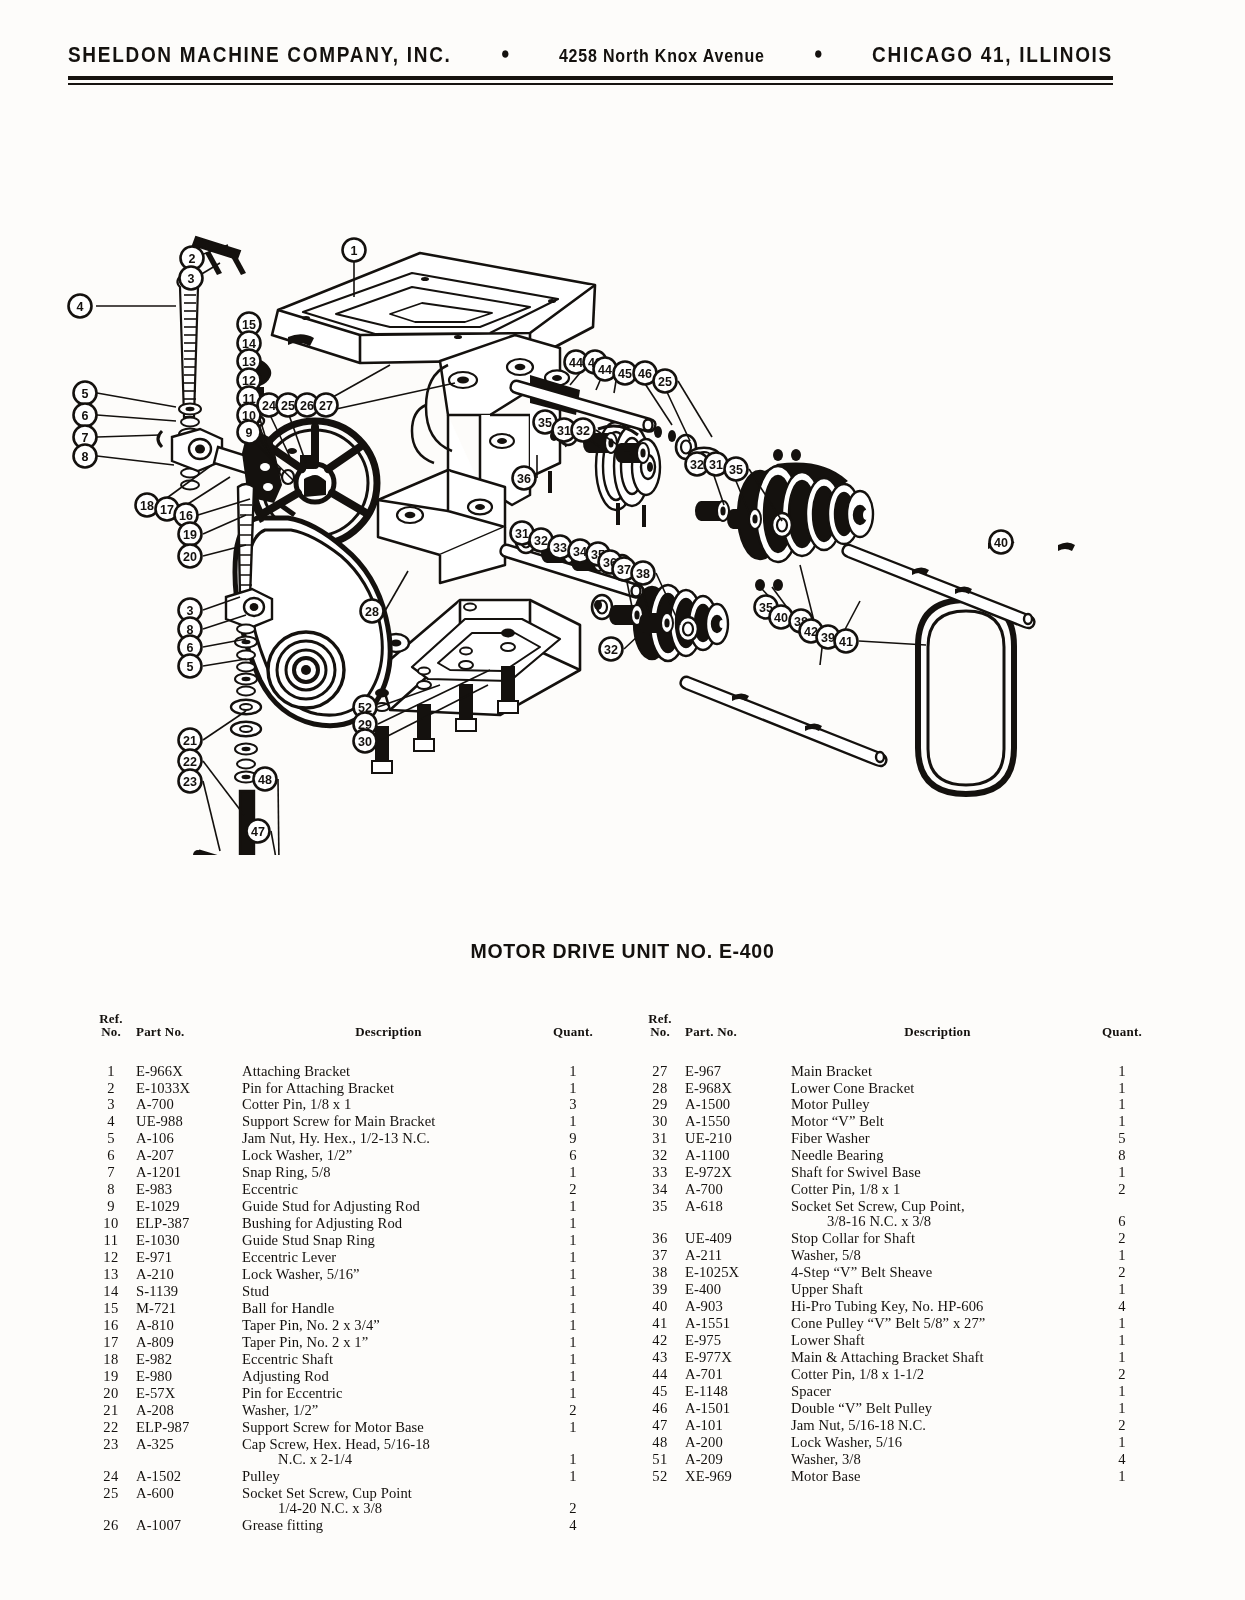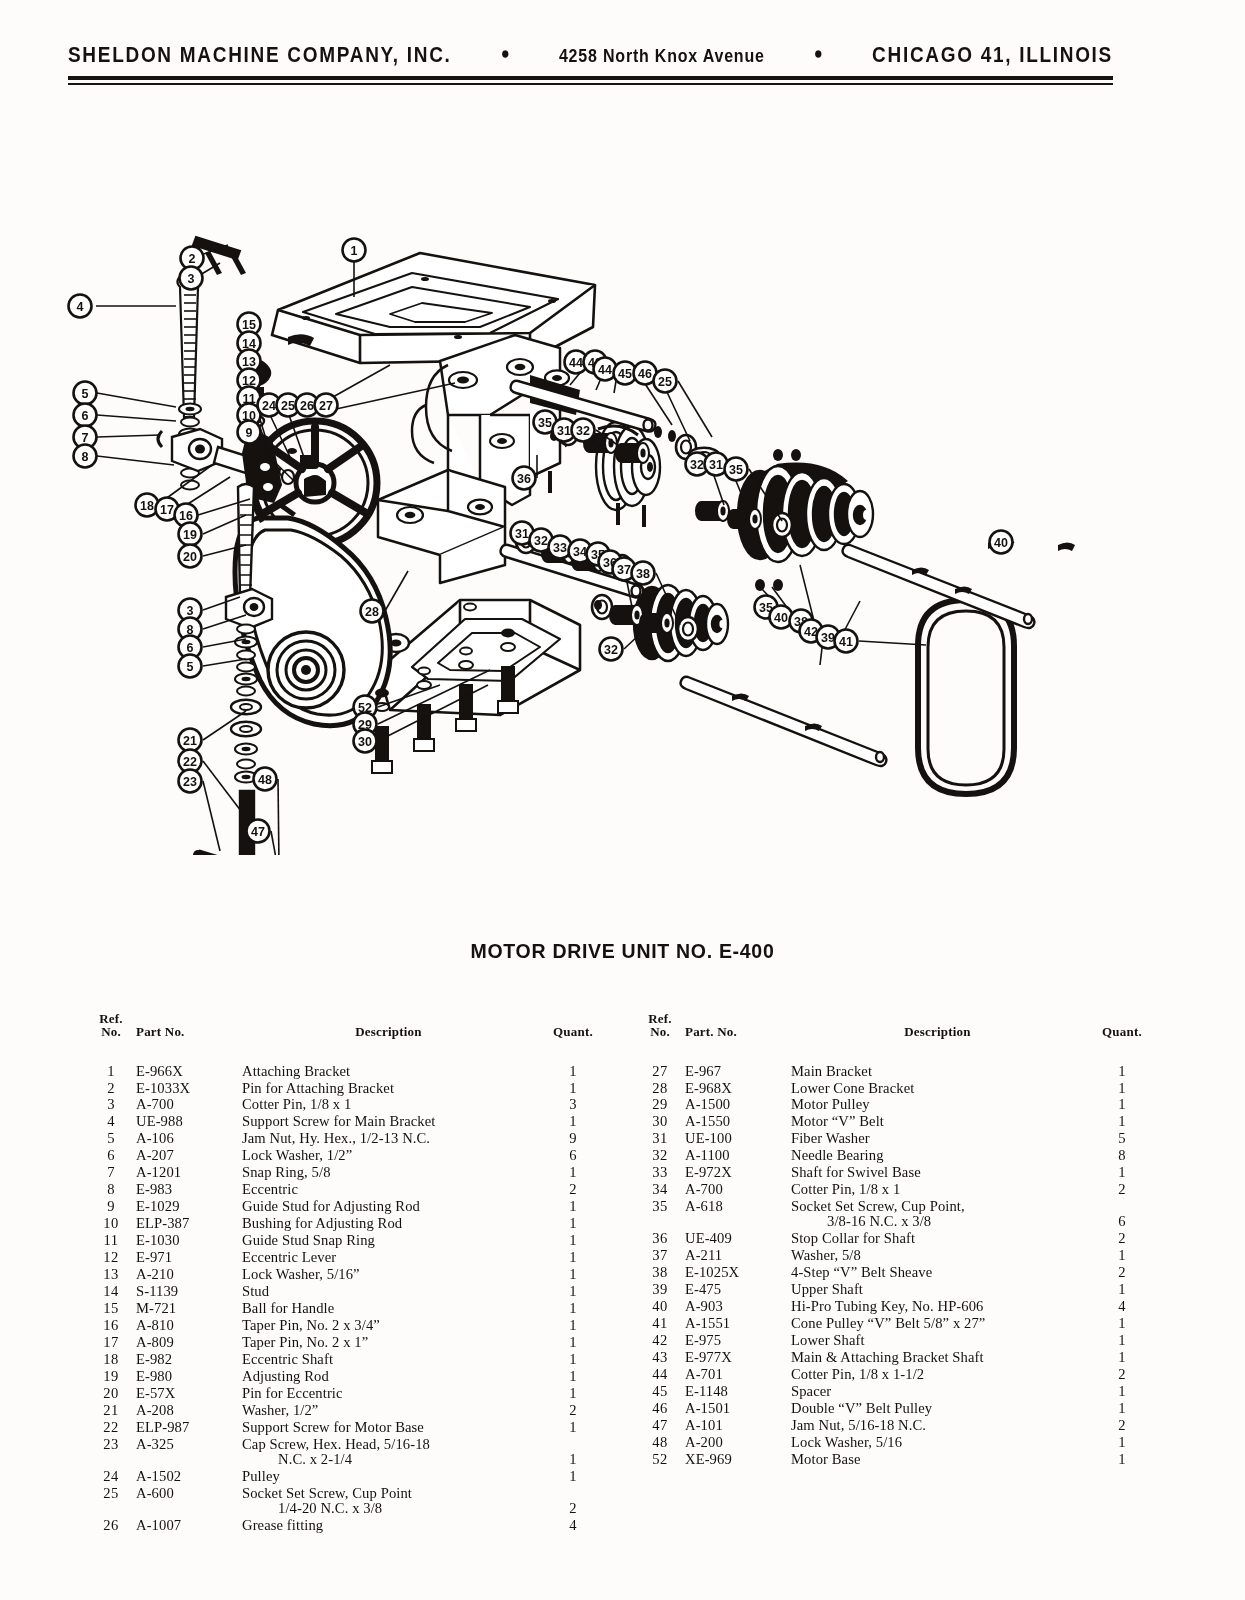--- a/index.html
+++ b/index.html
@@ -988,21 +988,21 @@
               <td class="c-q">1</td>
             </tr>
             <tr>
               <td class="c-ref">30</td>
               <td class="c-part">A-1550</td>
               <td class="c-desc">Motor “V” Belt</td>
               <td class="c-q">1</td>
             </tr>
             <tr>
               <td class="c-ref">31</td>
-              <td class="c-part">UE-100</td>
+              <td class="c-part">UE-210</td>
               <td class="c-desc">Fiber  Washer</td>
               <td class="c-q">5</td>
             </tr>
             <tr>
               <td class="c-ref">32</td>
               <td class="c-part">A-1100</td>
               <td class="c-desc">Needle  Bearing</td>
               <td class="c-q">8</td>
             </tr>
             <tr>
@@ -1036,21 +1036,21 @@
               <td class="c-q">1</td>
             </tr>
             <tr>
               <td class="c-ref">38</td>
               <td class="c-part">E-1025X</td>
               <td class="c-desc">4-Step “V” Belt  Sheave</td>
               <td class="c-q">2</td>
             </tr>
             <tr>
               <td class="c-ref">39</td>
-              <td class="c-part">E-475</td>
+              <td class="c-part">E-400</td>
               <td class="c-desc">Upper Shaft</td>
               <td class="c-q">1</td>
             </tr>
             <tr>
               <td class="c-ref">40</td>
               <td class="c-part">A-903</td>
               <td class="c-desc">Hi-Pro Tubing Key, No. HP-606</td>
               <td class="c-q">4</td>
             </tr>
             <tr>
@@ -1095,20 +1095,26 @@
               <td class="c-desc">Jam Nut, 5/16-18 N.C.</td>
               <td class="c-q">2</td>
             </tr>
             <tr>
               <td class="c-ref">48</td>
               <td class="c-part">A-200</td>
               <td class="c-desc">Lock Washer, 5/16</td>
               <td class="c-q">1</td>
             </tr>
             <tr>
+              <td class="c-ref">51</td>
+              <td class="c-part">A-209</td>
+              <td class="c-desc">Washer, 3/8</td>
+              <td class="c-q">4</td>
+            </tr>
+            <tr>
               <td class="c-ref">52</td>
               <td class="c-part">XE-969</td>
               <td class="c-desc">Motor  Base</td>
               <td class="c-q">1</td>
             </tr>
           </tbody>
       </table>
     </div>
 
   </div>

